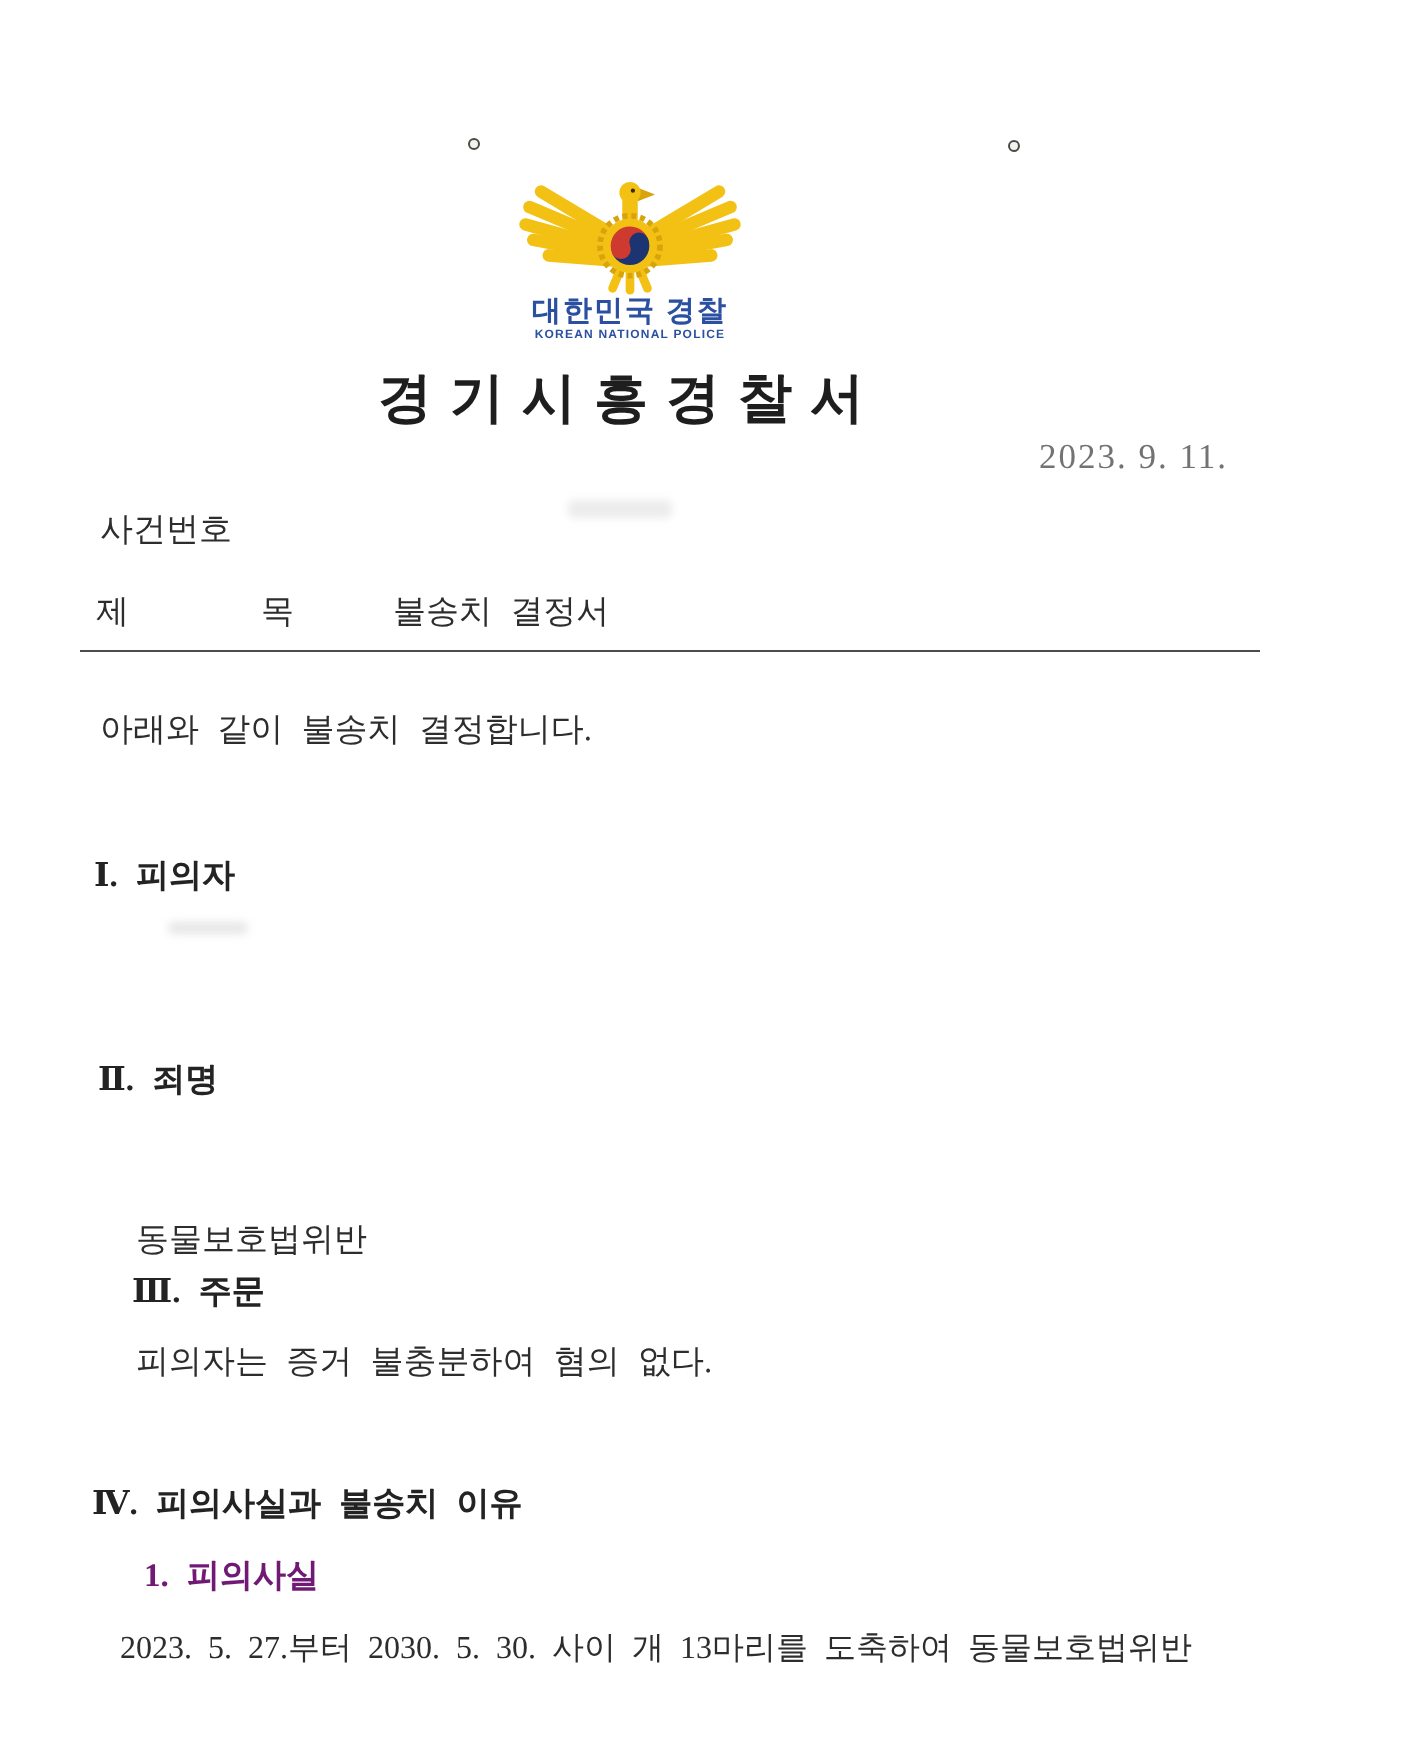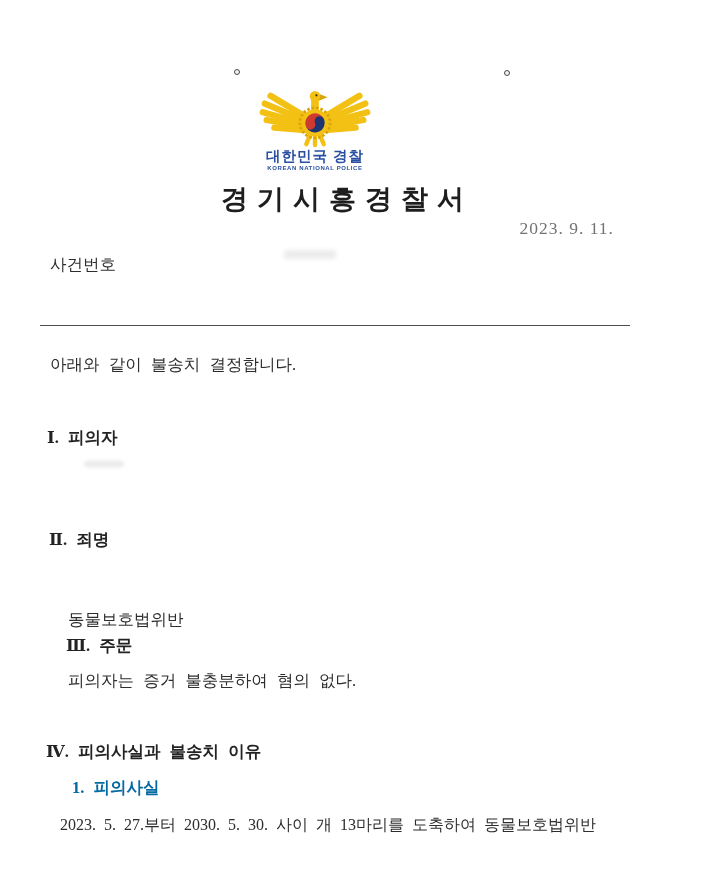--- a/index.html
+++ b/index.html
@@ -63,21 +63,20 @@
     left: 0;
     top: 181px;
     width: 100%;
     margin: 0;
     text-align: center;
     font-size: 27px;
     font-weight: 600;
     letter-spacing: 9px;
     color: #1e1e1e;
     white-space: nowrap;
-    padding-left: 32px;
   }
   .doc-date {
     position: absolute;
     top: 218px;
     right: 16px;
     font-size: 17.5px;
     letter-spacing: 1px;
     color: #737373;
   }
 
@@ -103,21 +102,21 @@
   }
   .intro-line    { left: 50px; top: 341px; margin-top: 14px; }
 
   .sec-heading   { font-weight: 600; color: #232323; }
   .s1-heading    { left: 47px; top: 428px; }
   .s2-heading    { left: 49px; top: 530px; }
   .s2-body       { left: 68px; top: 564px; margin-top: 46px; }
   .s3-heading    { left: 46px; top: 636px; margin-left: 20px; }
   .s3-body       { left: 68px; top: 671px; }
   .s4-heading    { left: 46px; top: 742px; }
-  .s4-sub        { left: 72px; top: 778px; font-weight: 600; color: #0369a1; }
+  .s4-sub        { left: 72px; top: 778px; font-weight: 600; color: #701a75; }
   .s4-body       { left: 60px; top: 815px; font-size: 16px; word-spacing: 4px; }
 
   
   .redact {
     position: absolute;
     background: #b9b9bd;
     opacity: 0.28;
     filter: blur(2px);
     border-radius: 3px;
   }
@@ -173,20 +172,21 @@
     <div class="org-en">KOREAN NATIONAL POLICE</div>
   </div>
 
   <h1 class="title">경기시흥경찰서</h1>
 
   <div class="doc-date">2023. 9. 11.</div>
 
   <div class="line case-number">사건번호</div>
   <div class="redact redact-case"></div>
 
+  <div class="line subject-line">제　　　　목　　　불송치 결정서</div>
 
   <hr class="rule">
 
   <div class="line intro-line">아래와 같이 불송치 결정합니다.</div>
 
   <div class="line sec-heading s1-heading">Ⅰ. 피의자</div>
   <div class="redact redact-suspect"></div>
 
   <div class="line sec-heading s2-heading">Ⅱ. 죄명</div>
   <div class="line s2-body">동물보호법위반</div>

